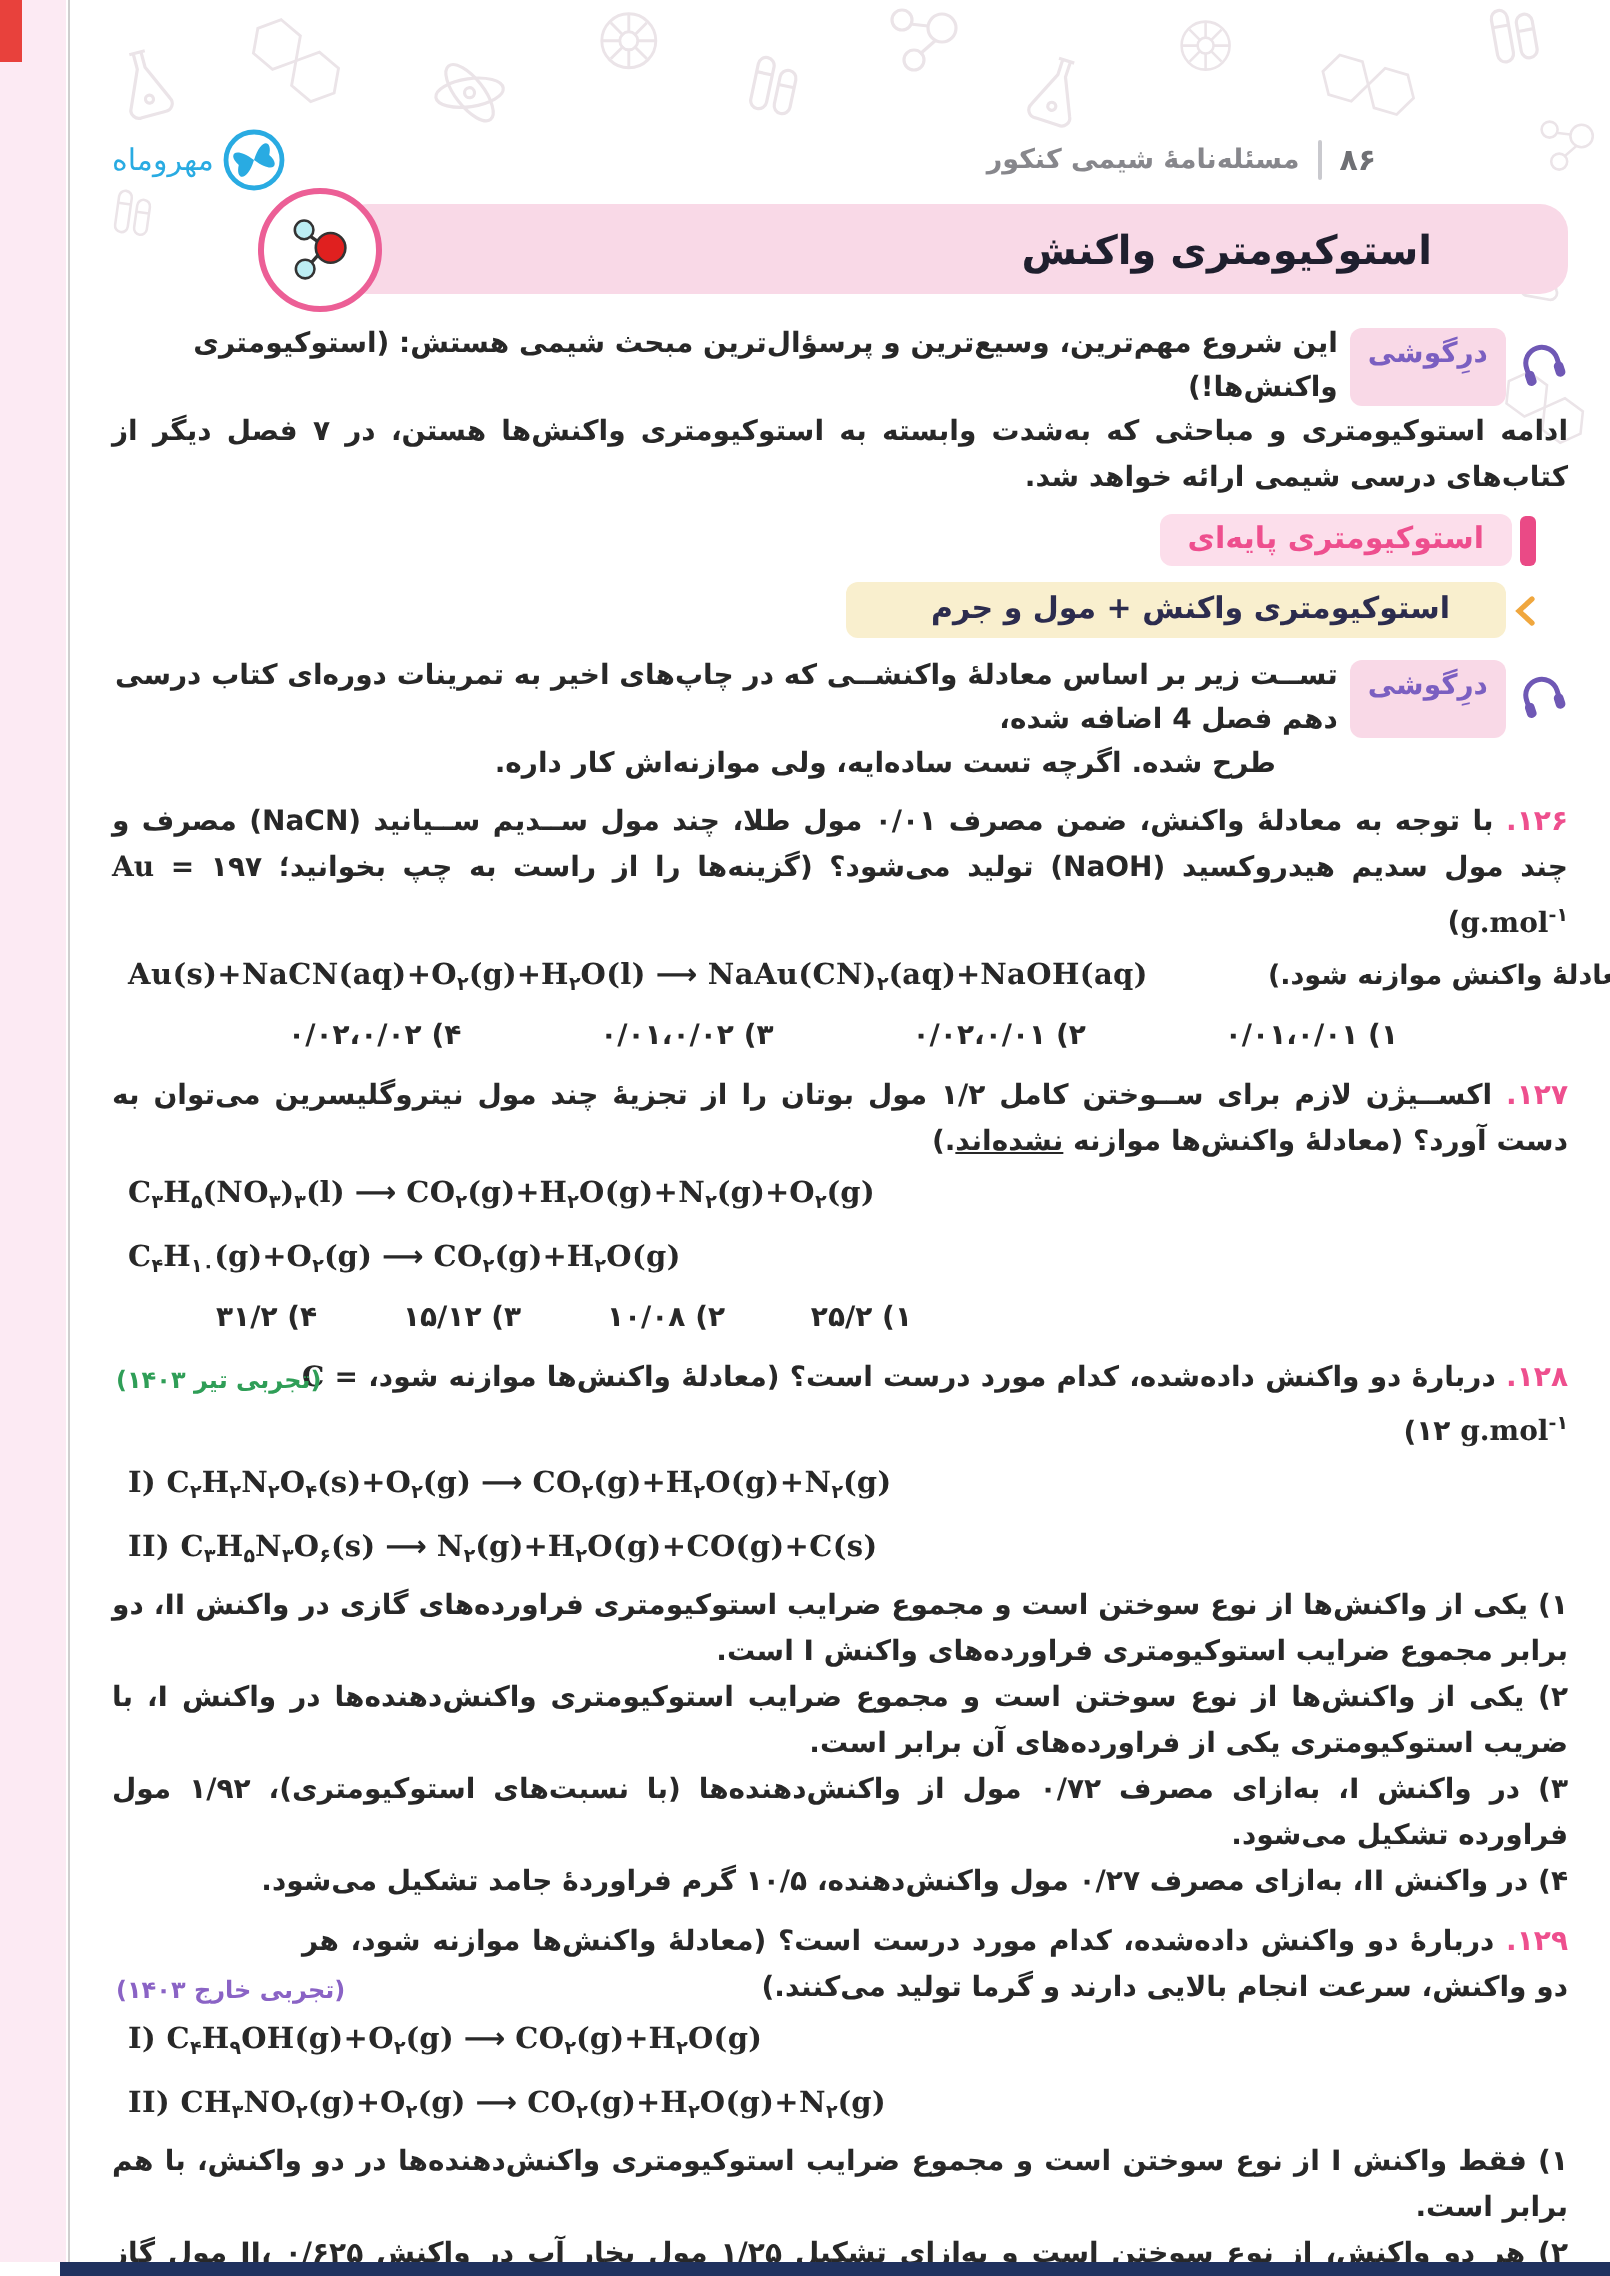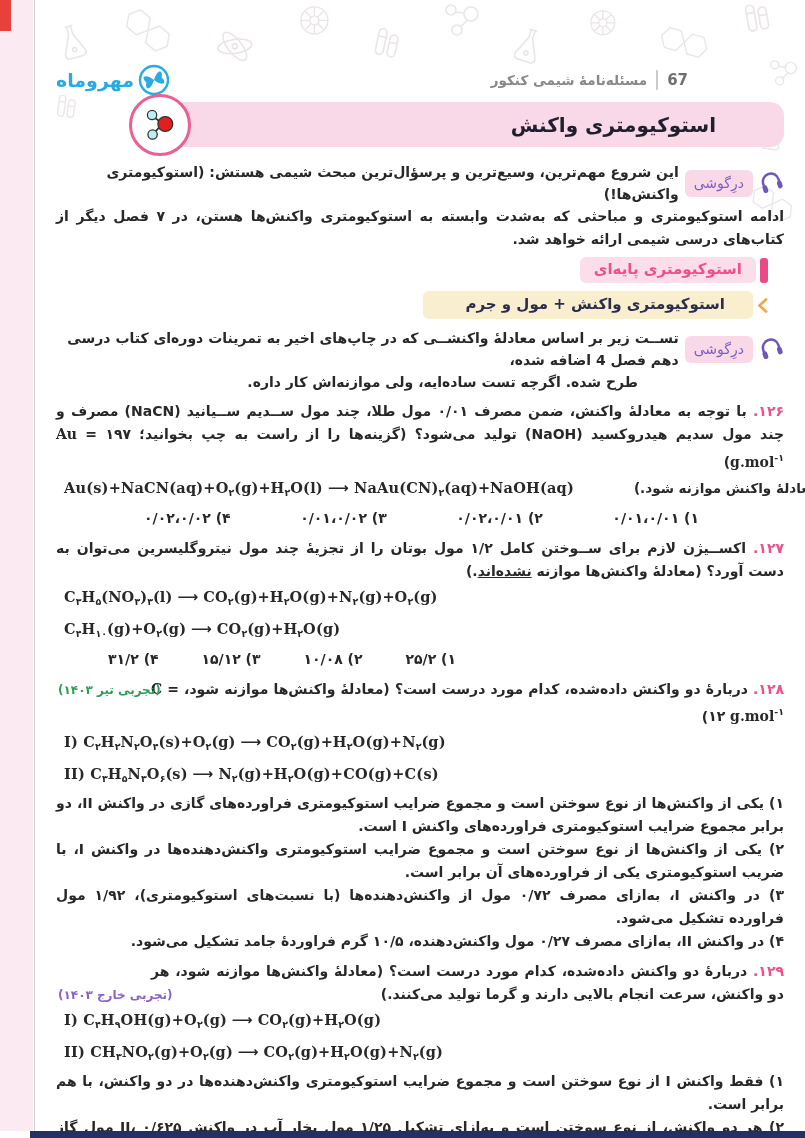--- a/index.html
+++ b/index.html
@@ -15,34 +15,34 @@
   
   .edge-strip{position:absolute;left:0;top:0;width:33px;height:1131px;background:var(--pink-strip);z-index:2;}
   .edge-line{position:absolute;left:34px;top:0;width:1px;height:1131px;background:var(--edge-line);z-index:2;}
   .red-tab{position:absolute;left:0;top:0;width:11px;height:31px;background:var(--red-tab);z-index:3;}
   .footer-bar{position:absolute;left:30px;right:0;bottom:0;height:7px;background:var(--navy);z-index:3;}
   .doodles{position:absolute;top:0;left:0;z-index:0;stroke:var(--doodle);fill:none;stroke-width:1.6;}
   
   .content{position:absolute;left:48px;top:0;width:744px;z-index:1;padding:64px 8px 0 8px;}
   header.runhead{direction:ltr;display:flex;align-items:center;justify-content:space-between;height:32px;margin-bottom:6px;}
   .logo{display:flex;align-items:center;gap:4px;}
-  .logo-text{color:var(--brand-blue);font-size:19px;font-weight:700;}
+  .logo-text{color:var(--brand-blue);font-size:15px;font-weight:400;}
   .runhead-right{display:flex;direction:ltr;align-items:center;gap:9px;margin-right:96px;}
   .book-title{color:var(--head-gray);font-size:13.5px;font-weight:700;}
   .head-divider{width:2px;height:20px;background:#c9c9ce;border-radius:1px;}
   .page-num{color:#6f7074;font-size:15px;font-weight:700;}
   
   .banner{position:relative;width:622px;height:45px;background:var(--pink-light);border-radius:22px 14px 14px 22px;margin:2px 0 14px auto;margin-left:106px;display:flex;align-items:center;justify-content:flex-start;padding-right:68px;}
   .banner-title{font-size:20px;font-weight:700;color:#1f1f2e;}
   .mol-badge{position:absolute;left:-33px;top:50%;transform:translateY(-50%);width:62px;height:62px;border-radius:50%;background:#fff;border:3px solid var(--accent-pink);display:flex;align-items:center;justify-content:center;}
   
   .note{margin-bottom:6px;}
   .note-line1{display:flex;align-items:center;gap:6px;line-height:24px;}
   .hp-icon{flex:0 0 auto;width:25px;height:25px;transform:rotate(-18deg) translateY(-2px);}
-  .note-label{background:var(--pink-light);color:var(--purple);font-weight:400;font-size:14px;border-radius:6px;padding:1px 9px 2px;flex:0 0 auto;}
+  .note-label{background:var(--pink-light);color:var(--purple);font-weight:700;font-size:14px;border-radius:6px;padding:1px 9px 14px;flex:0 0 auto;}
   .note-text{font-size:14px;font-weight:700;line-height:22px;}
   .note-line2{font-size:14px;font-weight:700;line-height:23px;text-align:justify;}
   .note-line2.indent{margin-right:146px;}
   
   .sec-row{display:flex;align-items:center;gap:4px;margin:2px 16px 8px 0;}
   .sec1-bar{width:8px;height:25px;border-radius:3px;background:var(--sec1-bar);flex:0 0 auto;}
   .sec1-box{background:var(--sec1-bg);color:var(--qnum-pink);font-size:15px;font-weight:700;border-radius:6px;padding:2px 14px 4px;line-height:20px;text-align:center;}
   .sec2-chev{flex:0 0 auto;width:11px;height:15px;}
   .sec2-box{background:var(--cream);color:#2c2c4e;font-size:15px;font-weight:700;border-radius:6px;padding:3px 28px 5px;line-height:20px;min-width:330px;}
   
@@ -133,21 +133,21 @@
           <circle cx="16" cy="16" r="14" fill="#fff" stroke="#29abe2" stroke-width="2.4"></circle>
           <g transform="rotate(-18 16 16)">
             <path d="M16 16 C 9 6, 4 9.5, 8 16 C 4 22.5, 9 26, 16 16 Z" fill="#29abe2"></path>
             <path d="M16 16 C 23 6, 28 9.5, 24 16 C 28 22.5, 23 26, 16 16 Z" fill="#29abe2"></path>
           </g>
         </svg>
       </div>
       <div class="runhead-right">
         <span class="book-title">مسئله‌نامهٔ شیمی کنکور</span>
         <span class="head-divider"></span>
-        <span class="page-num">67</span>
+        <span class="page-num">۸۶</span>
       </div>
     </header>
 
     <div class="banner">
       <span class="banner-title">استوکیومتری واکنش</span>
       <div class="mol-badge">
         <svg width="36" height="36" viewBox="0 0 34 34">
           <path d="M16 13 L11 9.5 M16 19.5 L12 24" stroke="#333" stroke-width="1.6"></path>
           <circle cx="22" cy="16" r="7" fill="#e0201f" stroke="#333" stroke-width="1.2"></circle>
           <circle cx="9.5" cy="7.5" r="4.4" fill="#bdeef4" stroke="#333" stroke-width="1.2"></circle>

